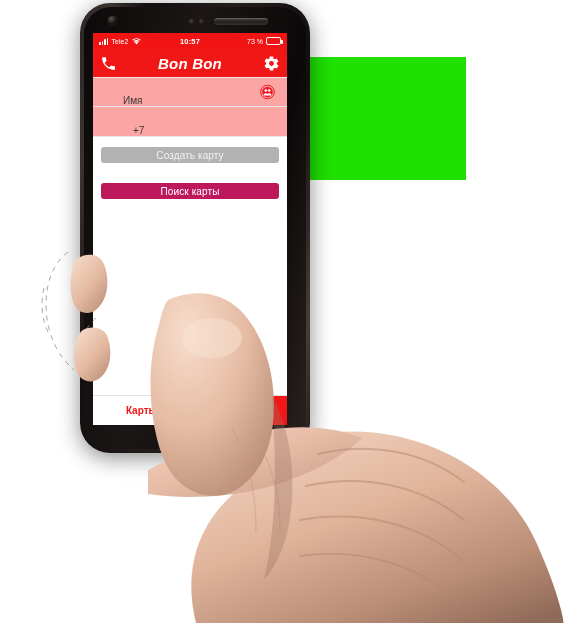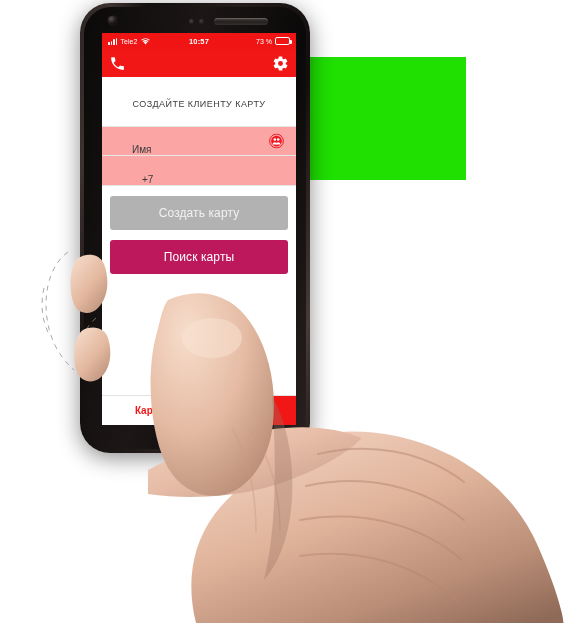--- a/index.html
+++ b/index.html
@@ -48,21 +48,21 @@
     background:radial-gradient(ellipse at 50% 40%,#120f0f,#0a0808);
   }
   .chin-notch {
     position:absolute; left:50%; transform:translateX(-50%); bottom:-1px;
     width:26px; height:5px; border-radius:3px;
     background:#241e1d;
   }
 
   
   .screen {
-    position:absolute; left:18px; top:26px; width:194px; height:392px;
+    position:absolute; left:9px; top:26px; width:194px; height:392px;
     background:#ffffff; overflow:hidden;
   }
 
   
   .statusbar {
     height:16px; background:#f01414; color:#fff;
     display:flex; align-items:center; padding:0 6px;
     font-size:7.5px; position:relative;
   }
   .sb-left { display:flex; align-items:center; gap:3px; }
@@ -119,23 +119,23 @@
   .field-name .field-text { margin-left:16px; }
   .field-phone .field-text { margin-left:26px; }
   .contacts-icon {
     position:absolute; right:12px; top:50%; transform:translateY(-50%);
     width:15px; height:15px;
   }
   .contacts-icon svg { display:block; }
 
   .btns { padding:10px 8px 0; }
   .btn {
-    height:34px; border-radius:3px; display:flex;
+    height:16px; border-radius:3px; display:flex;
     align-items:center; justify-content:center;
-    font-size:12px; color:#fff; margin-bottom:10px;
+    font-size:10px; color:#fff; margin-bottom:20px;
     letter-spacing:.1px;
   }
   .btn-disabled { background:#b2b2b2; color:#f2f2f2; }
   .btn-dark { background:#be185d; }
 
   
   .tabbar {
     position:absolute; left:0; bottom:0; width:100%; height:30px;
     display:flex; border-top:1px solid #e2e2e2; background:#fff;
   }
@@ -200,29 +200,29 @@
             </span>
           </div>
         </div>
 
         <div class="navbar">
           <span class="nav-icon">
             <svg width="17" height="17" viewBox="0 0 24 24">
               <path fill="#fff" d="M6.6 10.8c1.4 2.8 3.8 5.1 6.6 6.6l2.2-2.2c.3-.3.7-.4 1-.2 1.2.4 2.4.6 3.6.6.6 0 1 .4 1 1V20c0 .6-.4 1-1 1C10.6 21 3 13.4 3 4c0-.6.4-1 1-1h3.5c.6 0 1 .4 1 1 0 1.3.2 2.5.6 3.6.1.4 0 .8-.2 1.1l-2.3 2.1z"></path>
             </svg>
           </span>
+          <span class="nav-title">Bon Bon</span>
           <span class="nav-icon">
             <svg width="17" height="17" viewBox="0 0 24 24">
               <path fill="#fff" d="M19.4 13c.04-.3.06-.66.06-1s-.02-.7-.07-1l2.1-1.6c.2-.15.25-.4.12-.6l-2-3.46c-.12-.22-.37-.3-.6-.22l-2.5 1c-.5-.4-1.07-.73-1.7-.98l-.37-2.65A.5.5 0 0 0 14 2h-4a.5.5 0 0 0-.5.42L9.14 5.07c-.6.25-1.17.58-1.7.98l-2.5-1c-.22-.08-.47 0-.6.22l-2 3.46c-.12.2-.07.45.12.6L4.6 11c-.05.3-.07.66-.07 1s.02.7.07 1l-2.1 1.6c-.2.15-.25.4-.12.6l2 3.46c.12.22.37.3.6.22l2.5-1c.5.4 1.07.73 1.7.98l.37 2.65c.04.24.25.42.5.42h4c.25 0 .46-.18.5-.42l.37-2.65c.6-.25 1.17-.58 1.7-.98l2.5 1c.22.08.47 0 .6-.22l2-3.46c.12-.2.07-.45-.12-.6L19.4 13zM12 15.5A3.5 3.5 0 1 1 15.5 12 3.5 3.5 0 0 1 12 15.5z"></path>
             </svg>
           </span>
         </div>
 
         <div class="content">
-          <div class="heading">СОЗДАЙТЕ КЛИЕНТУ КАРТУ</div>
 
           <div class="field field-name">
             <span class="field-text">Имя</span>
             <span class="contacts-icon">
               <svg width="15" height="15" viewBox="0 0 24 24">
                 <circle cx="12" cy="12" r="11" fill="none" stroke="#ee1b24" stroke-width="1.6"></circle>
                 <circle cx="12" cy="12" r="8.6" fill="#ee1b24"></circle>
                 <circle cx="9.3" cy="9.6" r="2.1" fill="#fff"></circle>
                 <circle cx="14.7" cy="9.6" r="2.1" fill="#fff"></circle>
                 <path d="M5.6 17.6c.4-2.4 1.9-3.6 3.7-3.6s3.3 1.2 3.7 3.6z" fill="#fff"></path>

